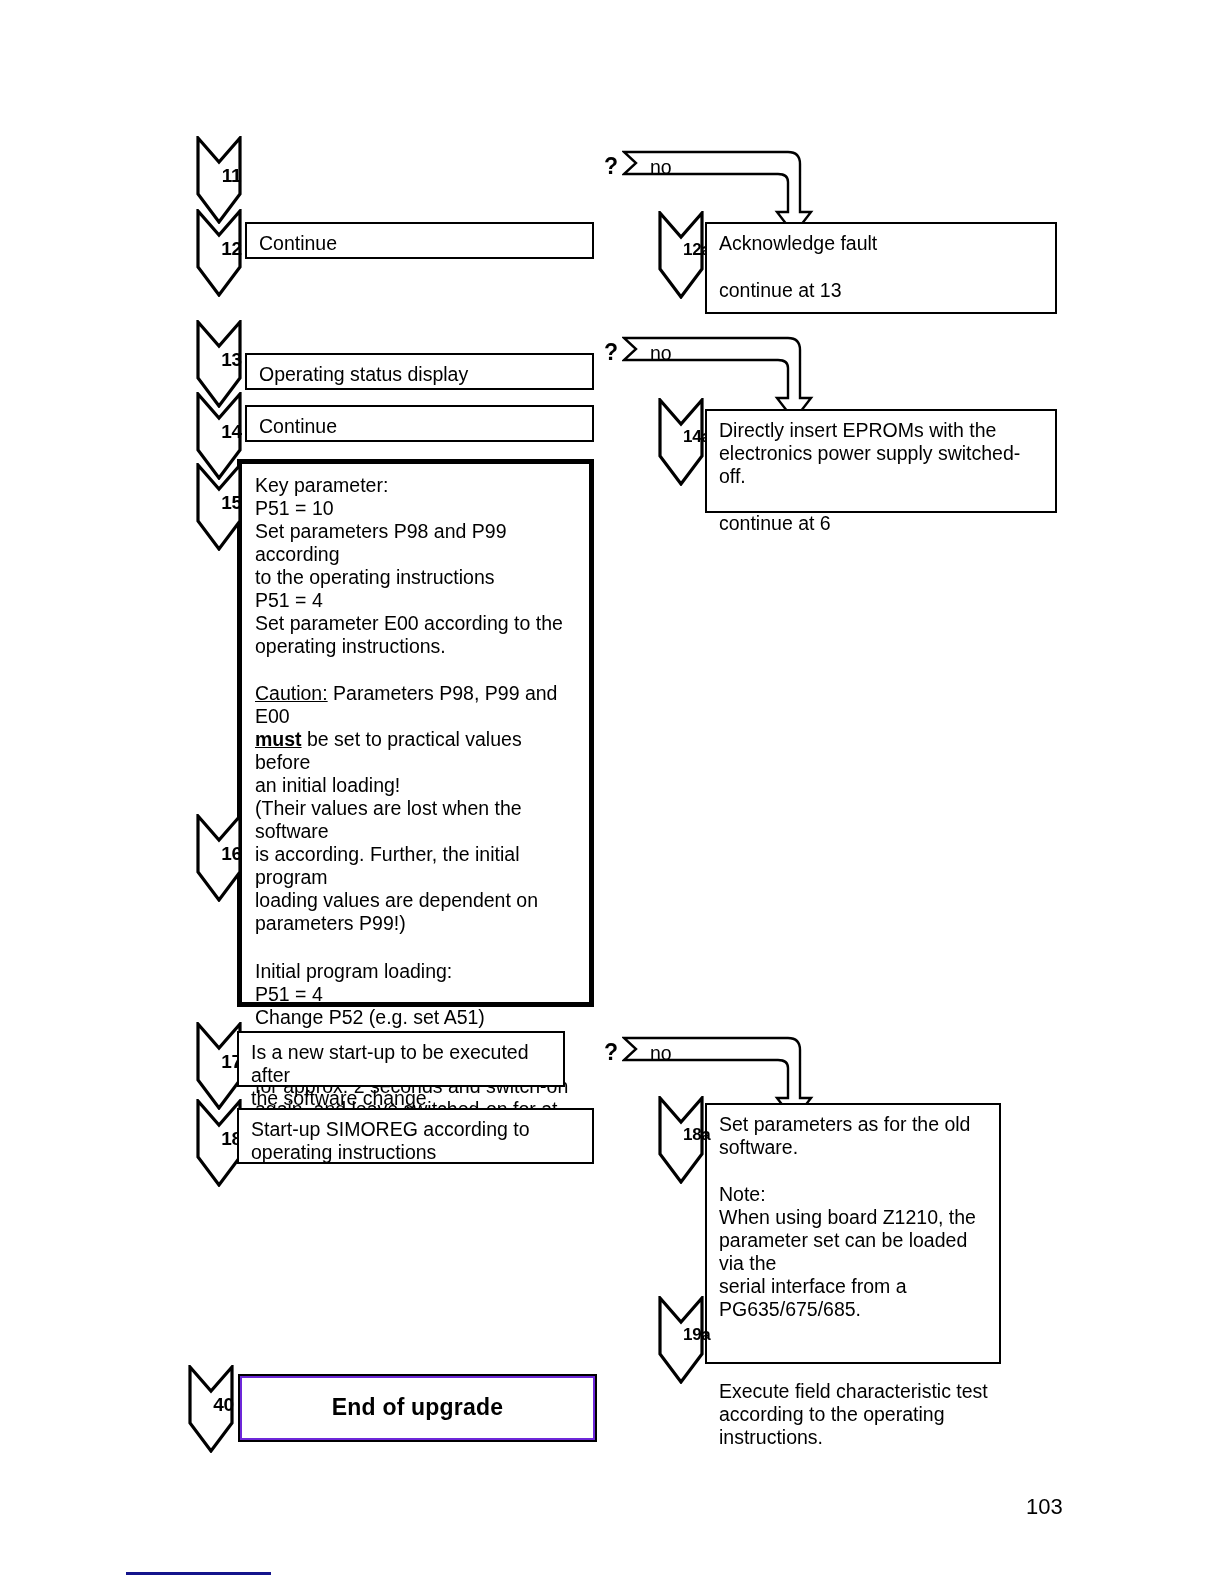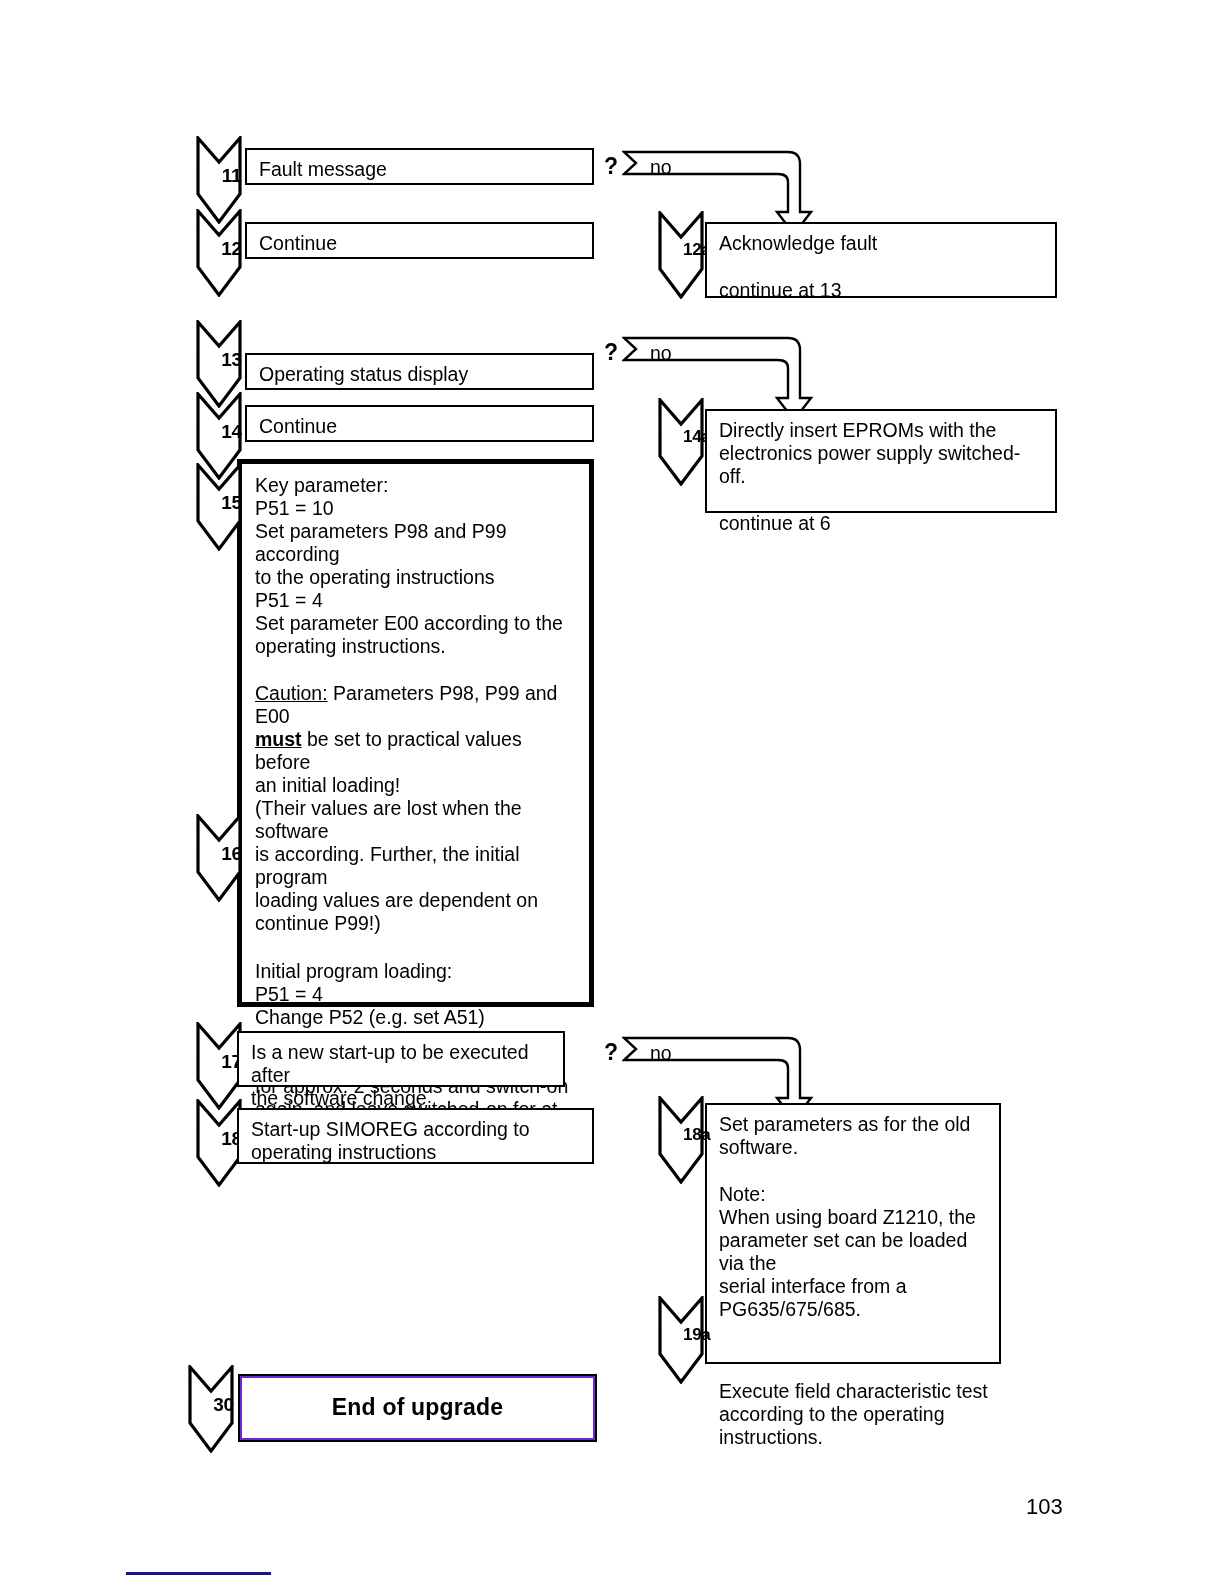--- a/index.html
+++ b/index.html
@@ -117,23 +117,20 @@
 <body>
 
 <div id="page">
 
   <div class="chev" style="left:196px; top:136px;">
     <svg viewBox="0 0 46 88" preserveAspectRatio="none" aria-hidden="true">
       <path d="M2,2 L2,58 L23,86 L44,58 L44,2 L23,26 Z" fill="#ffffff" stroke="#000000" stroke-width="3.2" stroke-linejoin="miter"></path>
     </svg>
     <div class="num">11</div>
   </div>
-  <div class="box" style="left:245px; top:148px; width:349px; height:37px;">
-    <p>Fault message</p>
-  </div>
   <div class="qmark" style="left:604px; top:153px;">?</div>
   <div class="branch" style="left:622px; top:150px;">
     <svg width="200" height="92" viewBox="0 0 200 92" aria-hidden="true">
       <path d="M2,2 L166,2 Q178,2 178,14 L178,62 L189,62 L172,84 L155,62 L166,62 L166,32 Q166,24 156,24 L2,24 L14,13 Z" fill="#ffffff" stroke="#000000" stroke-width="2.4" stroke-linejoin="miter"></path>
     </svg>
     <div class="lbl">no</div>
   </div>
 
   <div class="chev" style="left:196px; top:209px;">
     <svg viewBox="0 0 46 88" preserveAspectRatio="none" aria-hidden="true">
@@ -144,21 +141,21 @@
   <div class="box" style="left:245px; top:222px; width:349px; height:37px;">
     <p>Continue</p>
   </div>
 
   <div class="chev small" style="left:658px; top:211px;">
     <svg viewBox="0 0 46 88" preserveAspectRatio="none" aria-hidden="true">
       <path d="M2,2 L2,58 L23,86 L44,58 L44,2 L23,26 Z" fill="#ffffff" stroke="#000000" stroke-width="3.2" stroke-linejoin="miter"></path>
     </svg>
     <div class="num">12a</div>
   </div>
-  <div class="box" style="left:705px; top:222px; width:352px; height:76px;">
+  <div class="box" style="left:705px; top:222px; width:352px; height:92px;">
     <p>Acknowledge fault</p>
     <p class="gap">continue at 13</p>
   </div>
 
   <div class="chev" style="left:196px; top:320px;">
     <svg viewBox="0 0 46 88" preserveAspectRatio="none" aria-hidden="true">
       <path d="M2,2 L2,58 L23,86 L44,58 L44,2 L23,26 Z" fill="#ffffff" stroke="#000000" stroke-width="3.2" stroke-linejoin="miter"></path>
     </svg>
     <div class="num">13</div>
   </div>
@@ -203,21 +200,21 @@
     <p>P51 = 4</p>
     <p>Set parameter E00 according to the</p>
     <p>operating instructions.</p>
 
     <p class="gap"><span class="u">Caution:</span><span> Parameters P98, P99 and E00</span></p>
     <p><span class="bu">must</span><span> be set to practical values before</span></p>
     <p>an initial loading!</p>
     <p>(Their values are lost when the software</p>
     <p>is according. Further, the initial program</p>
     <p>loading values are dependent on</p>
-    <p>continue P99!)</p>
+    <p>parameters P99!)</p>
 
     <p class="gap">Initial program loading:</p>
     <p>P51 = 4</p>
     <p>Change P52 (e.g. set  A51)</p>
     <p>Switch-off the electronics power supply</p>
     <p>for approx. 2 seconds and switch-on</p>
     <p>again, and leave switched-on for at</p>
     <p>least 15 sec.</p>
   </div>
 
@@ -285,21 +282,21 @@
     <svg viewBox="0 0 46 88" preserveAspectRatio="none" aria-hidden="true">
       <path d="M2,2 L2,58 L23,86 L44,58 L44,2 L23,26 Z" fill="#ffffff" stroke="#000000" stroke-width="3.2" stroke-linejoin="miter"></path>
     </svg>
     <div class="num">19a</div>
   </div>
 
   <div class="chev" style="left:188px; top:1365px;">
     <svg viewBox="0 0 46 88" preserveAspectRatio="none" aria-hidden="true">
       <path d="M2,2 L2,58 L23,86 L44,58 L44,2 L23,26 Z" fill="#ffffff" stroke="#000000" stroke-width="3.2" stroke-linejoin="miter"></path>
     </svg>
-    <div class="num">30</div>
+    <div class="num">40</div>
   </div>
   <div class="box double" style="left:238px; top:1374px; width:359px; height:68px;">
     <div class="inner">
       <span class="endlabel">End of upgrade</span>
     </div>
   </div>
 
   <div class="pageno" style="left:1026px; top:1494px;">103</div>
   <div class="blue-rule" style="left:126px; top:1572px; width:145px;"></div>
 

